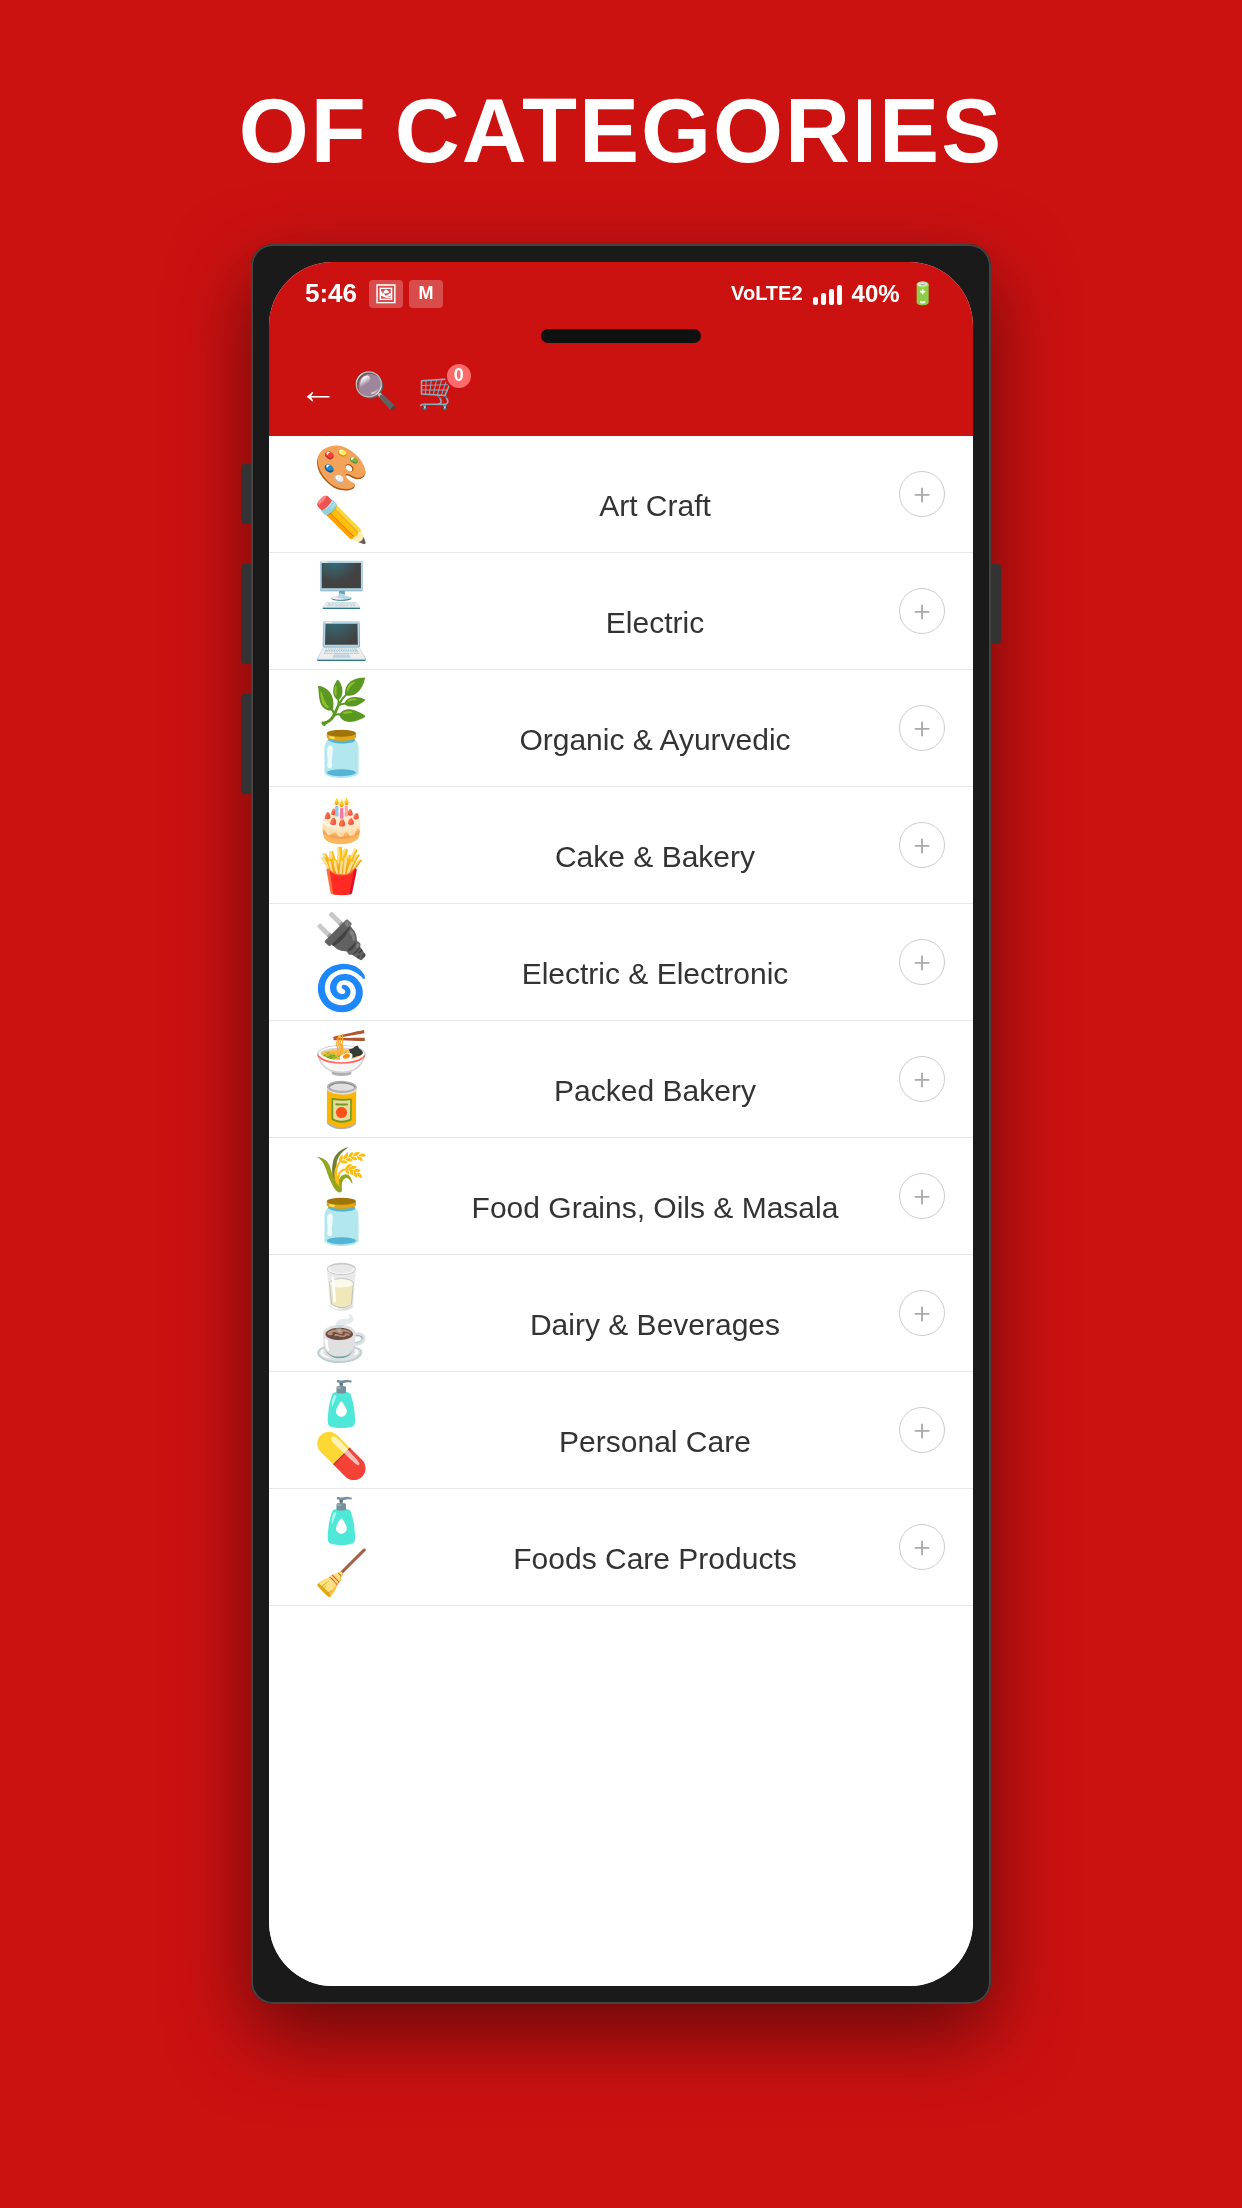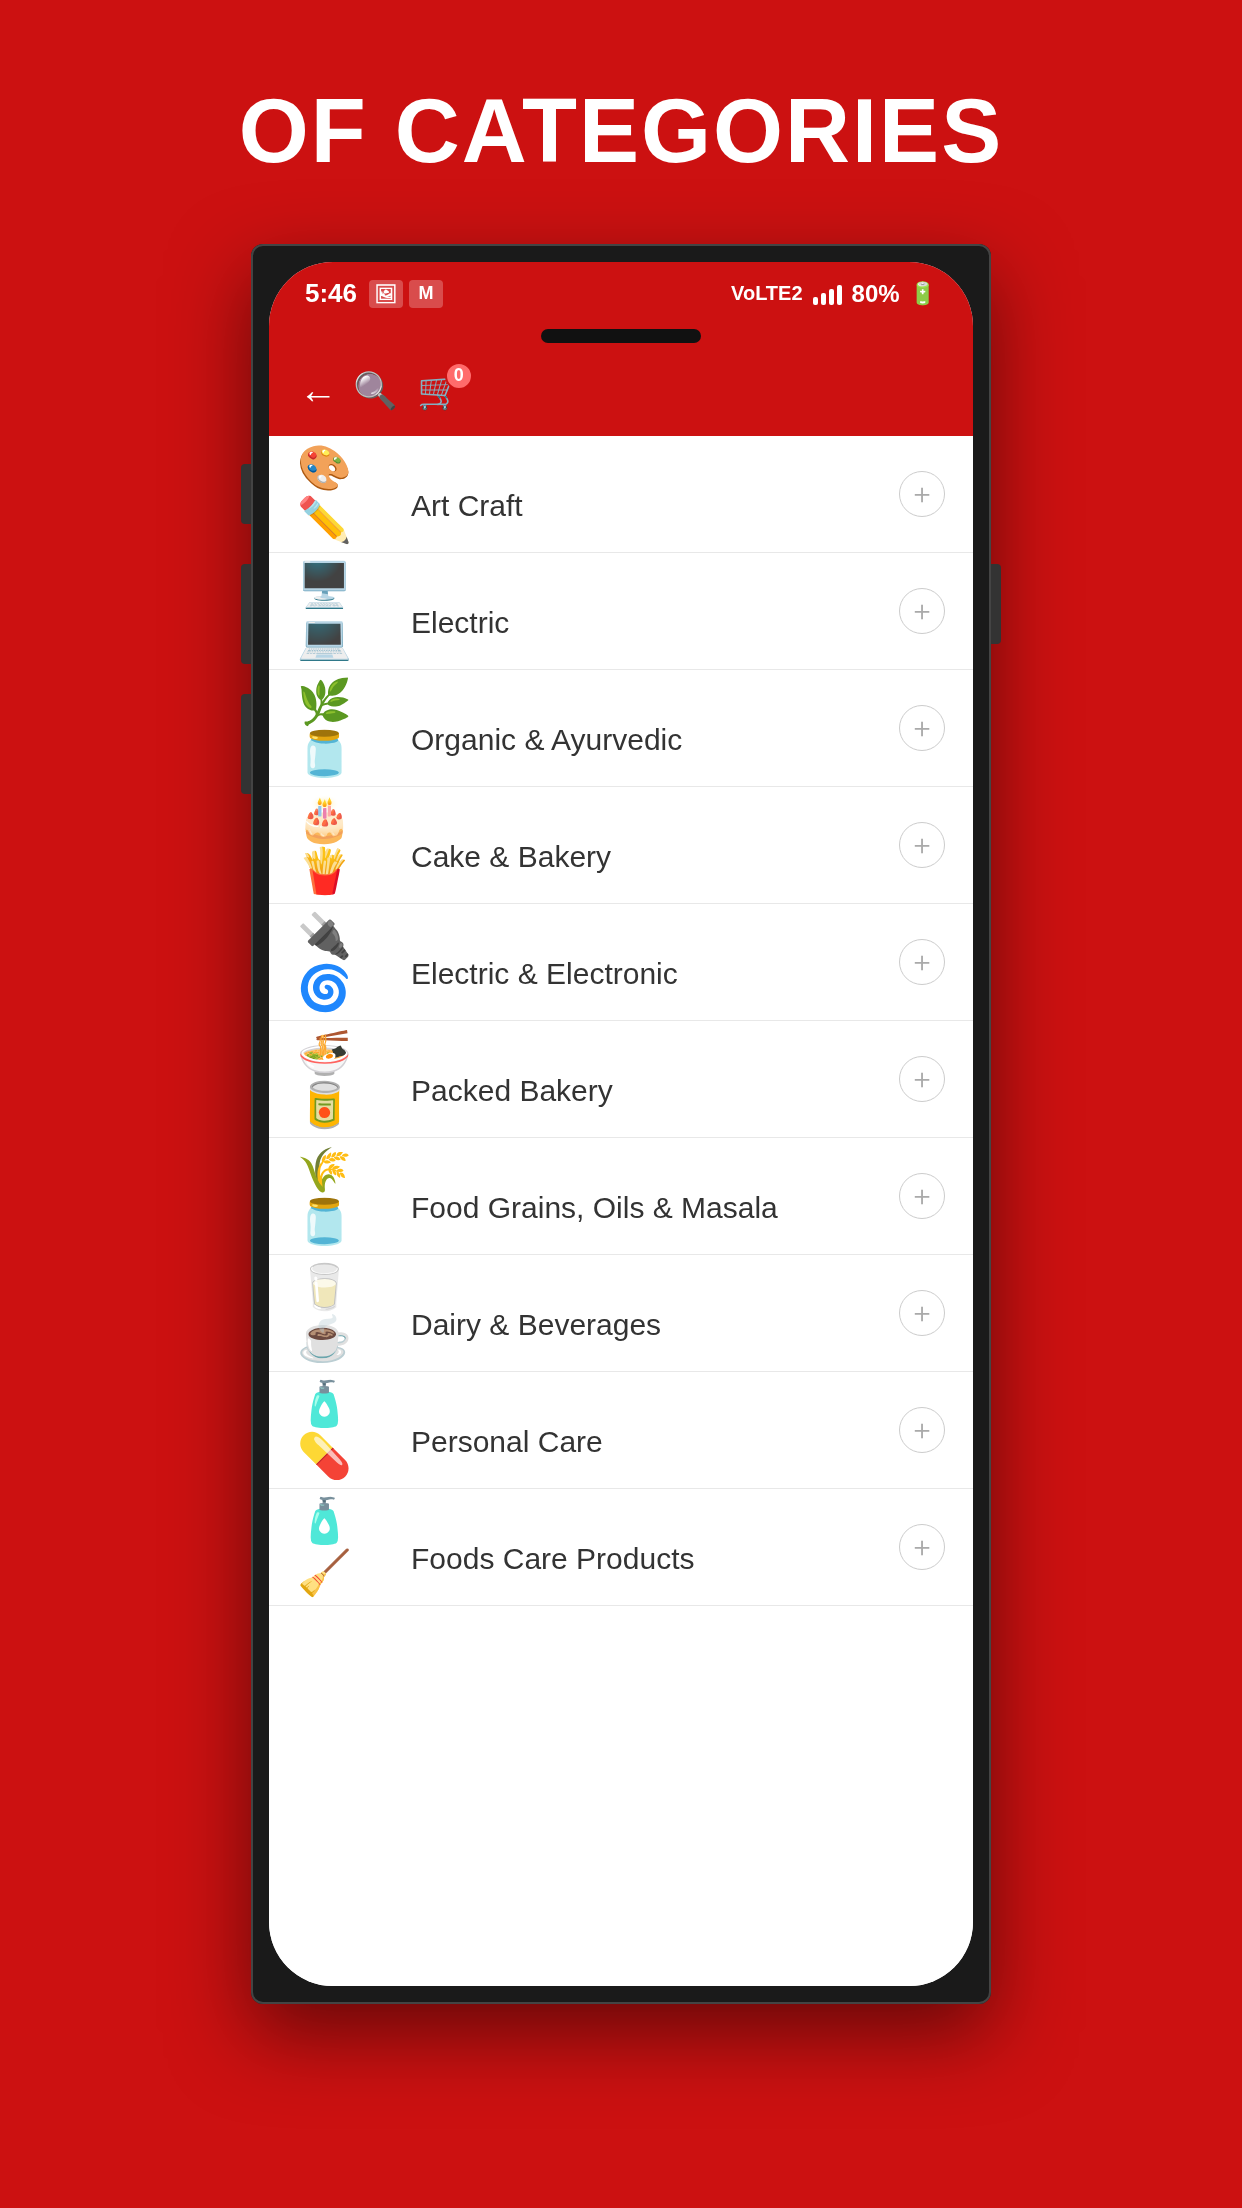--- a/index.html
+++ b/index.html
@@ -25,24 +25,25 @@
       letter-spacing: 2px;
       text-transform: uppercase;
       margin-bottom: 60px;
     }
 
     
     .phone-shell {
       width: 740px;
       height: 1760px;
       background: #1a1a1a;
-      border-radius: 12px;
+      border-radius: 22px;
       padding: 18px;
       box-shadow: 0 30px 80px rgba(0,0,0,0.5), inset 0 0 0 2px #444;
       position: relative;
+      text-align: center;
     }
 
     .phone-screen {
       width: 100%;
       height: 100%;
       background: #f2f2f2;
       border-radius: 64px;
       overflow: hidden;
       display: flex;
       flex-direction: column;
@@ -294,21 +295,21 @@
         </div>
       </div>
       <div class="status-right">
         <span style="font-size:20px;margin-left:48px;">VoLTE2</span>
         <div class="signal-bars">
           <div class="signal-bar" style="height:8px;"></div>
           <div class="signal-bar" style="height:12px;"></div>
           <div class="signal-bar" style="height:16px;"></div>
           <div class="signal-bar" style="height:20px;"></div>
         </div>
-        <span>80%</span>
+        <span>40%</span>
         <span style="font-size:22px;">🔋</span>
       </div>
     </div>
 
     <div class="camera-row">
       <div class="camera-pill"></div>
     </div>
 
     <div class="app-header">
       <div class="back-btn">←</div>

